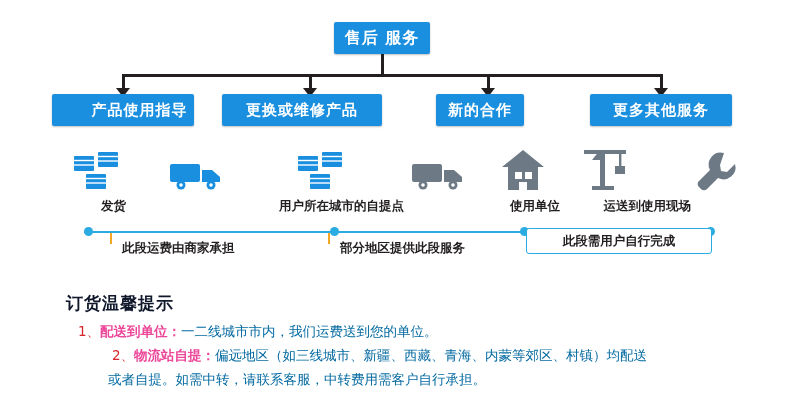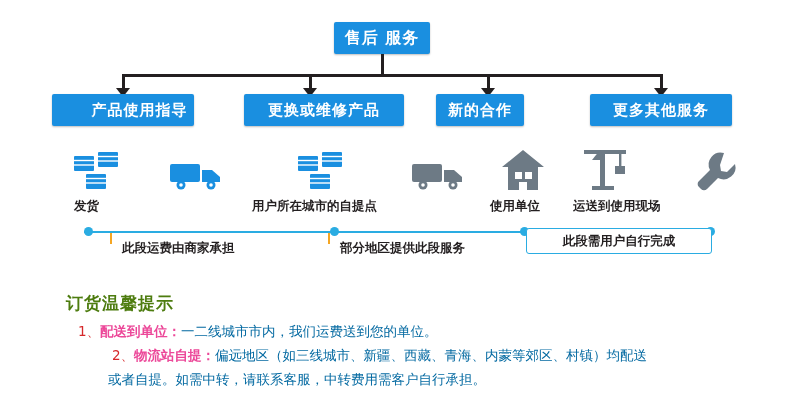--- a/index.html
+++ b/index.html
@@ -38,21 +38,21 @@
   }
   .node-root {
     left: 334px;
     top: 22px;
     width: 96px;
     height: 32px;
     font-size: 16px;
   }
   .node-l2 { top: 94px; height: 32px; }
   .n1 { left: 52px;  width: 142px; padding-left: 33px; }
-  .n2 { left: 244px; width: 160px; }
+  .n2 { left: 222px; width: 160px; }
   .n3 { left: 436px; width: 88px; }
   .n4 { left: 590px; width: 142px; }
 
   
   .line { position: absolute; background: #231f20; }
   .v-root   { left: 381px; top: 54px;  width: 3px;  height: 20px; }
   .h-bus    { left: 122px; top: 74px;  width: 540px; height: 3px; }
   .v-b1 { left: 122px; top: 74px; width: 3px; height: 20px; }
   .v-b2 { left: 309px; top: 74px; width: 3px; height: 20px; }
   .v-b3 { left: 487px; top: 74px; width: 3px; height: 20px; }
@@ -70,21 +70,21 @@
   .a4 { left: 654px; top: 88px; }
 
   
   .icon-wrap { position: absolute; }
   .icon-caption {
     position: absolute;
     font-size: 12.5px;
     color: #231f20;
     font-weight: bold;
     white-space: nowrap;
-    text-align: left;
+    text-align: right;
   }
 
   
   .tl-line {
     position: absolute;
     left: 84px;
     top: 231px;
     width: 628px;
     height: 2px;
     background: #2aace2;
@@ -128,21 +128,21 @@
     white-space: nowrap;
   }
 
   
   .notes-title {
     position: absolute;
     left: 66px;
     top: 292px;
     font-size: 17px;
     font-weight: bold;
-    color: #4d7c0f;
+    color: #0f172a;
     letter-spacing: 1px;
   }
   .note-row {
     position: absolute;
     font-size: 13.5px;
     line-height: 22px;
     white-space: nowrap;
   }
   .note-num { color: #d6282a; }
   .note-key { color: #ec4899; font-weight: bold; }

